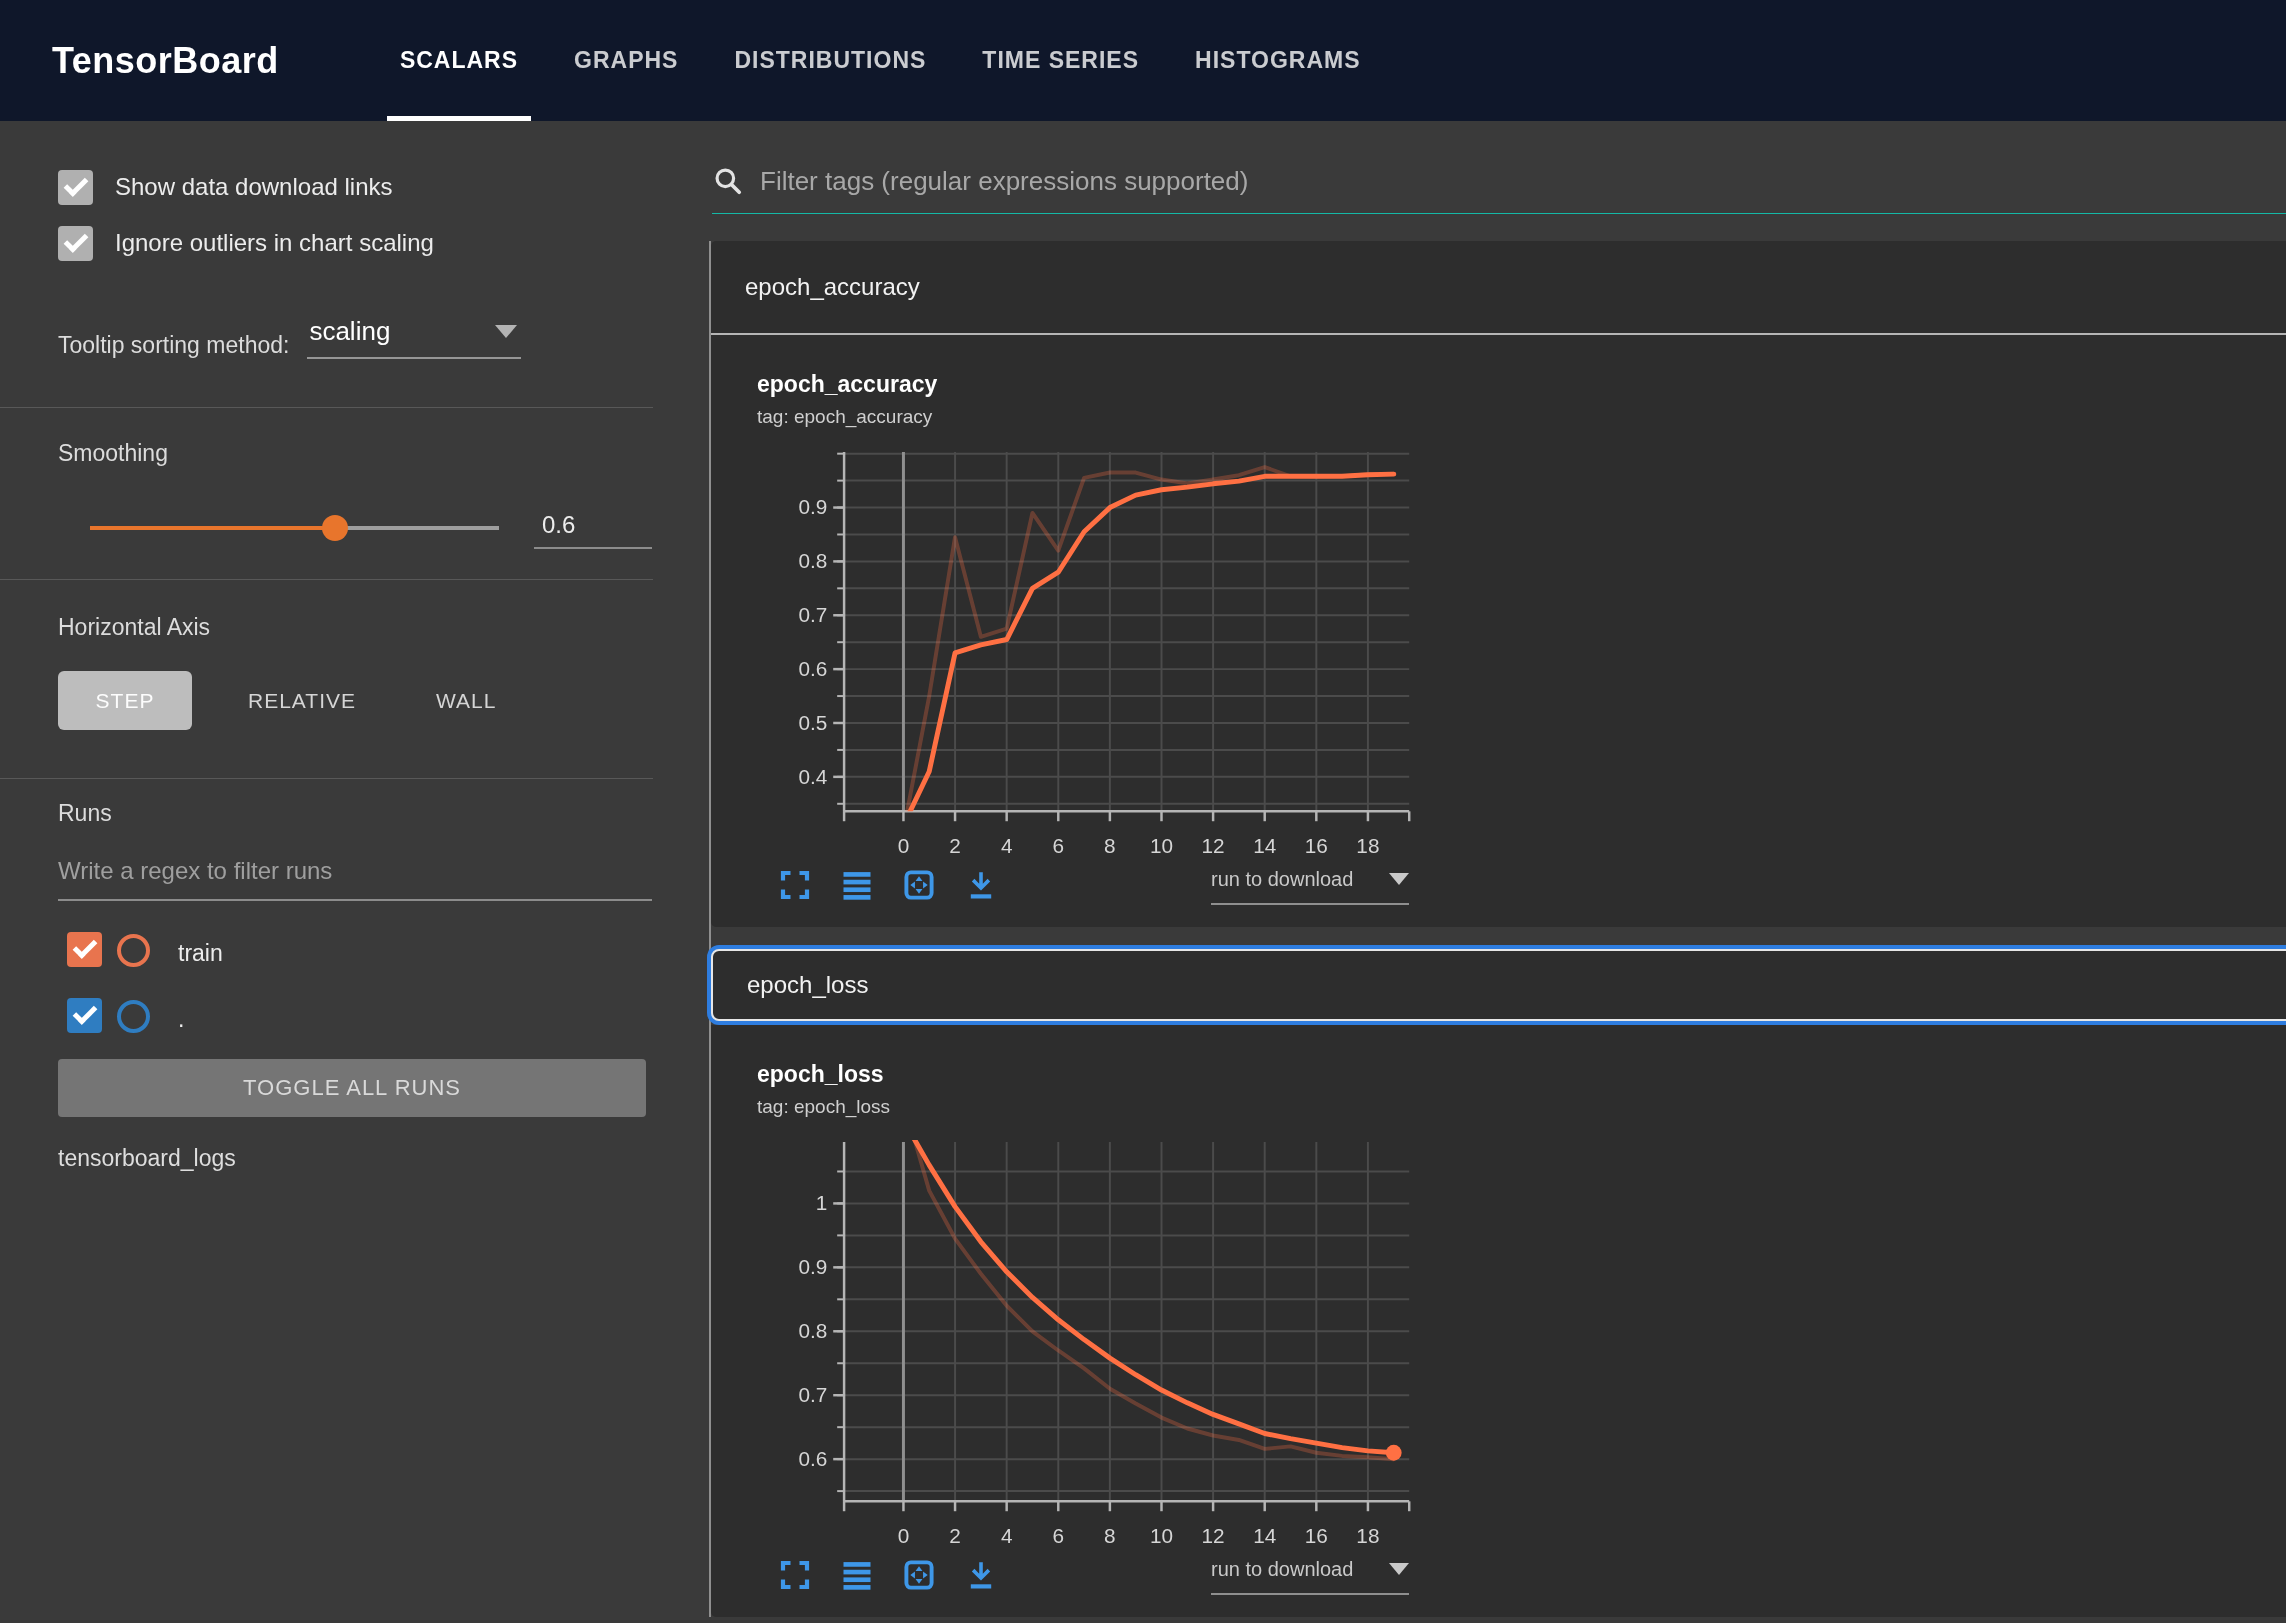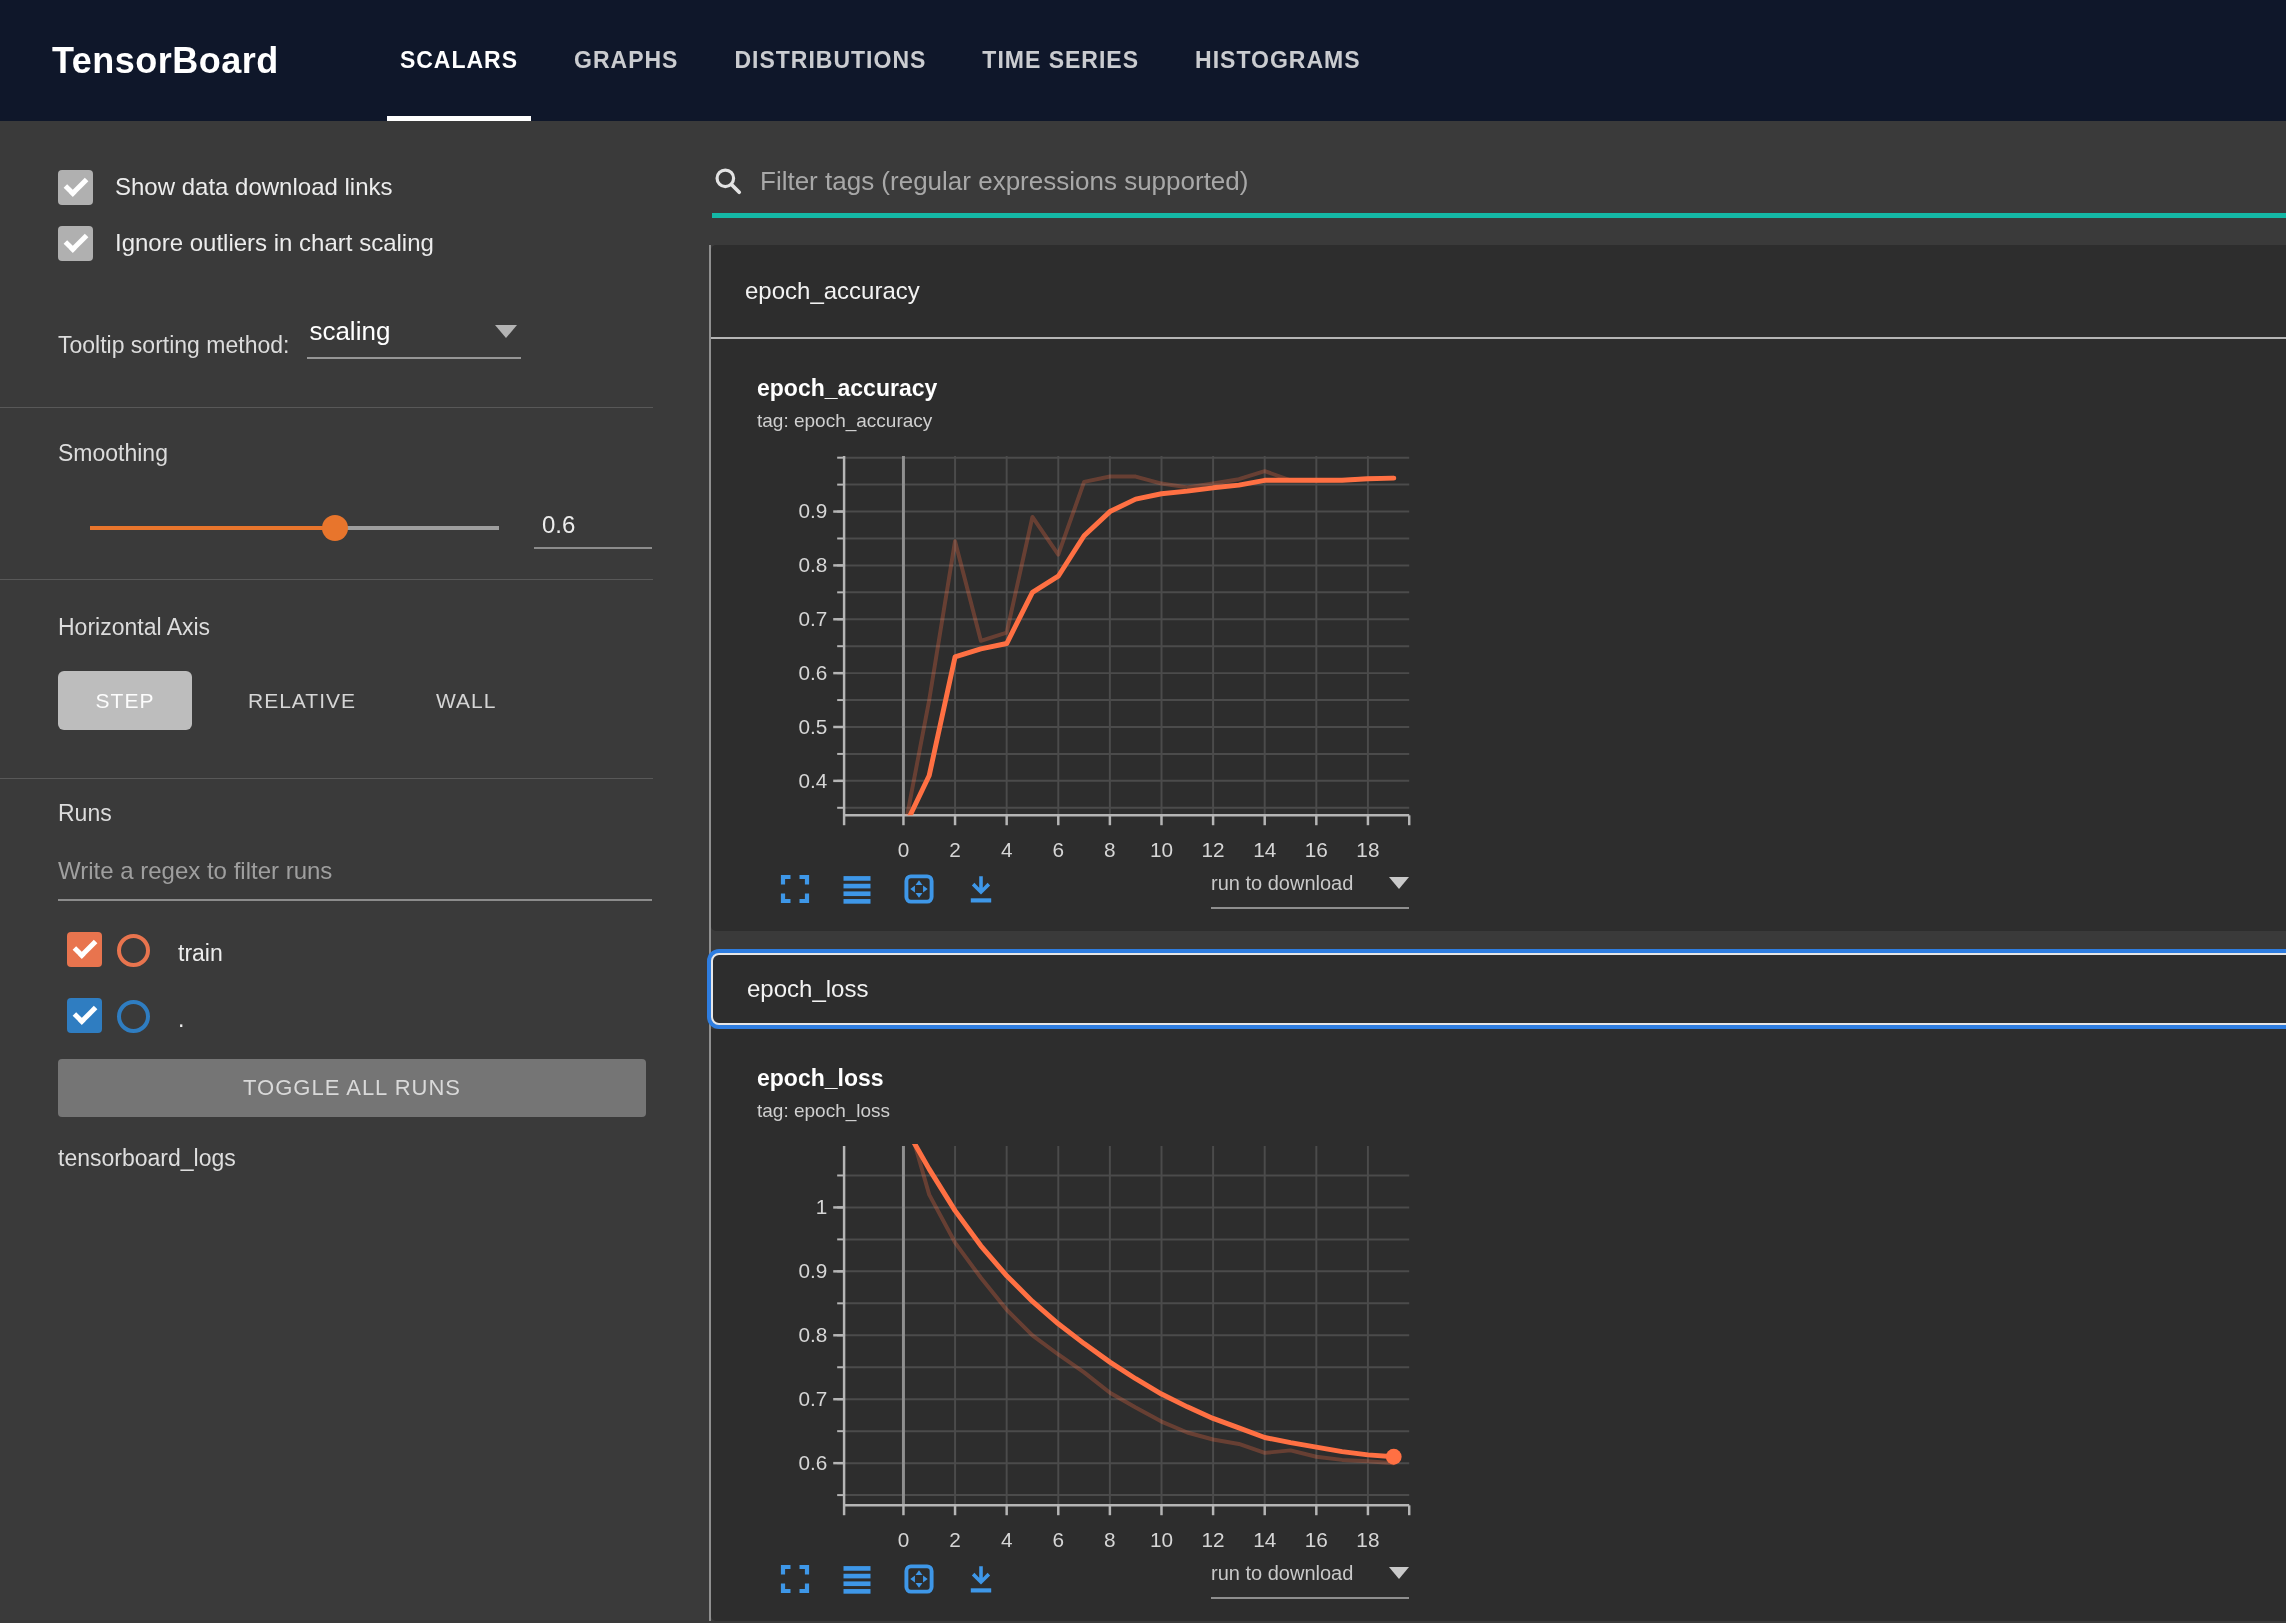--- a/index.html
+++ b/index.html
@@ -66,21 +66,21 @@
   .run-cbx { margin-left:9px; }
   .run-circle { width:33px; height:33px; border:4px solid #888; border-radius:50%; margin-left:15px; flex:none; }
   .run-label { font-size:23px; color:#ececec; margin-left:28px; }
   .toggle-btn { margin-top:26px; width:588px; height:58px; background:#757575; border:none; border-radius:4px;
                 color:#d9d9d9; font-family:"Liberation Sans",sans-serif; font-size:22px; letter-spacing:1px; cursor:pointer; }
   .logdir { margin-top:28px; font-size:23px; color:#dedede; }
 
   
   .main { flex:1; min-width:0; }
   .filter-row { margin:44px 0 0 59px; display:flex; align-items:center; gap:16px;
-                border-bottom:5px solid #14b8a6; padding-bottom:16px; }
+                border-bottom:1px solid #14b8a6; padding-bottom:16px; }
   .filter-input { flex:1; background:transparent; border:none; font-family:"Liberation Sans",sans-serif;
                   font-size:26px; color:#ececec; outline:none; }
   .filter-input::placeholder { color:#a8a8a8; }
 
   .panes { margin:27px 0 0 56px; border-left:2px solid #8f8f8f; margin-right:-12px; }
   .pane-header { background:#2d2d2d; height:94px; border-radius:5px 5px 0 0; display:flex; align-items:center;
                  padding-left:34px; font-size:24px; color:#f2f2f2; border-bottom:2px solid #b5b5b5; cursor:pointer; }
   .pane-body { background:#2d2d2d; border-radius:0 0 5px 5px; padding:36px 0 22px 46px; }
   .pane + .pane { margin-top:22px; }
   .pane.selected .pane-header { height:72px; border:2px solid #e6e6e6; border-radius:8px;

